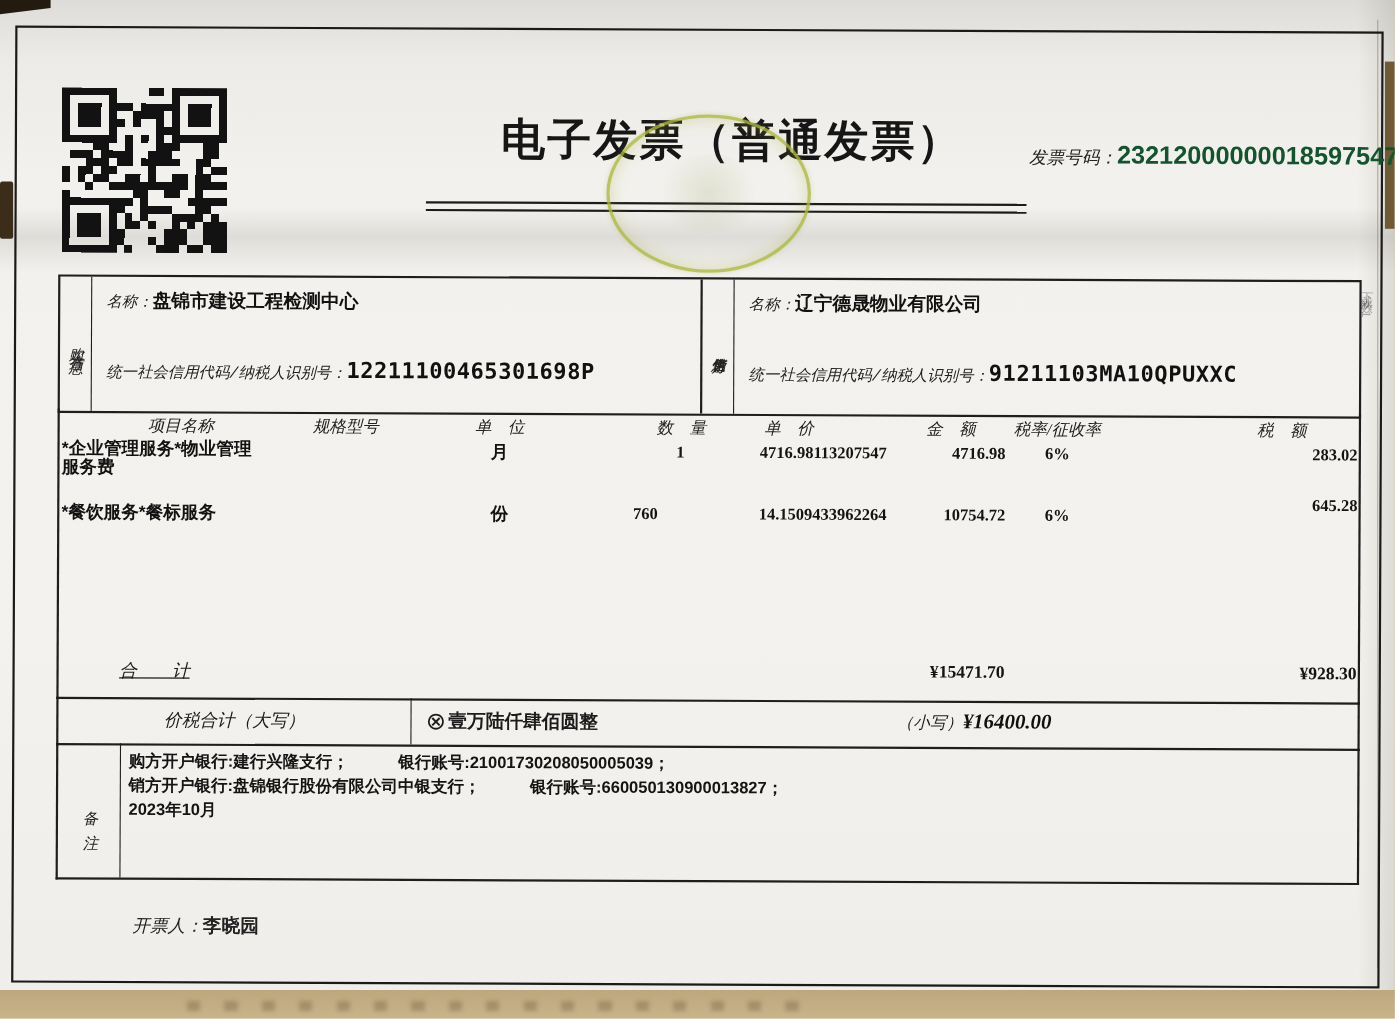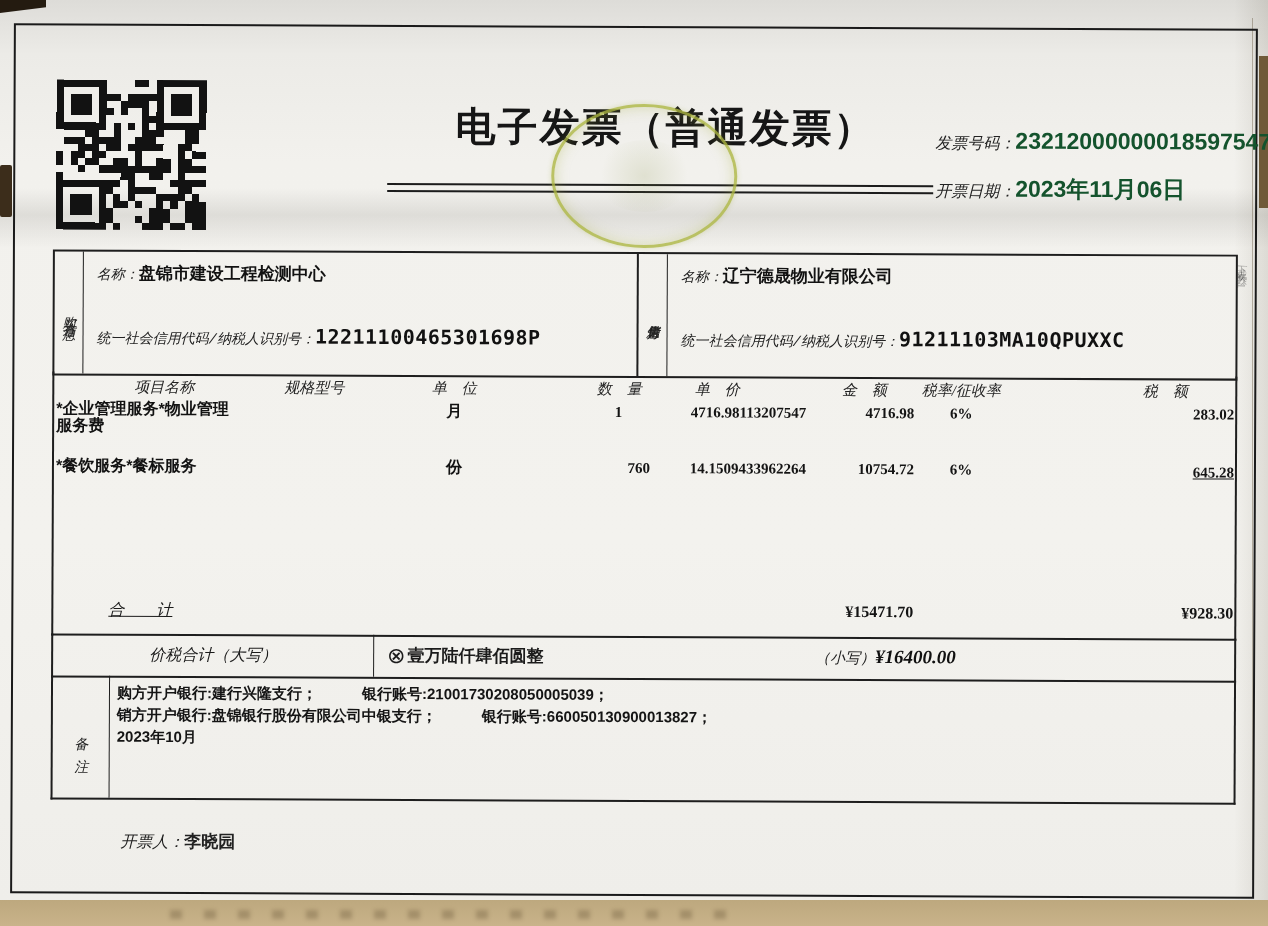--- a/index.html
+++ b/index.html
@@ -353,23 +353,20 @@
           <rect x="140" y="140" width="7" height="7"></rect>
         </svg></div>
 
     <div class="abs title">电子发票（普通发票）</div>
     <div class="abs dbl-line"></div>
     <div class="abs stamp"></div>
 
     <div class="abs inv-meta kai">
       <span>发票号码：</span><span class="val">23212000000018597547</span>
     </div>
-    <div class="abs inv-meta inv-date kai">
-      <span>开票日期：</span><span class="val">2023年11月06日</span>
-    </div>
 
     <div class="abs party-box">
       <div class="abs party-label">
         <span class="vlabel">购买方信息</span>
       </div>
       <div class="abs b-name nowrap">
         <span class="kai fld-label">名称：</span><span class="fld-name">盘锦市建设工程检测中心</span>
       </div>
       <div class="abs b-tax nowrap">
         <span class="kai fld-label">统一社会信用代码/纳税人识别号：</span><span class="fld-id">12211100465301698P</span>
@@ -399,25 +396,25 @@
       <div class="abs cjk-bold" style="left:2px;top:28px;width:186px;line-height:17px;">*企业管理服务*物业管理服务费</div>
       <div class="abs cjk-bold c" style="left:355px;top:28px;width:90px;">月</div>
       <div class="abs num r" style="left:468px;top:30px;width:100px;">1</div>
       <div class="abs num r" style="left:602px;top:30px;width:150px;">4716.98113207547</div>
       <div class="abs num r" style="left:760px;top:30px;width:100px;">4716.98</div>
       <div class="abs num c" style="left:857px;top:30px;width:100px;">6%</div>
       <div class="abs num r" style="left:1080px;top:30px;width:100px;">283.02</div>
 
       <div class="abs cjk-bold" style="left:2px;top:84px;width:260px;">*餐饮服务*餐标服务</div>
       <div class="abs cjk-bold c" style="left:355px;top:84px;width:90px;">份</div>
-      <div class="abs num r" style="left:496px;top:86px;width:100px;">760</div>
+      <div class="abs num r" style="left:444px;top:86px;width:100px;">760</div>
       <div class="abs num r" style="left:602px;top:86px;width:150px;">14.1509433962264</div>
       <div class="abs num r" style="left:760px;top:86px;width:100px;">10754.72</div>
       <div class="abs num c" style="left:857px;top:86px;width:100px;">6%</div>
-      <div class="abs num r" style="left:1080px;top:88px;width:100px;text-decoration:underline;">645.28</div>
+      <div class="abs num r" style="left:1080px;top:76px;width:100px;">645.28</div>
 
       <div class="abs total-lbl" style="left:55px;top:228px;text-decoration:underline;">合　　计</div>
       <div class="abs num r" style="left:720px;top:228px;width:140px;font-size:16px;">¥15471.70</div>
       <div class="abs num r" style="left:1040px;top:228px;width:140px;font-size:16px;">¥928.30</div>
     </div>
 
     <div class="abs sum-box">
       <div class="abs sum-label">价税合计（大写）</div>
       <div class="abs sum-words">
         <span class="sym">⊗</span><span>壹万陆仟肆佰圆整</span>

